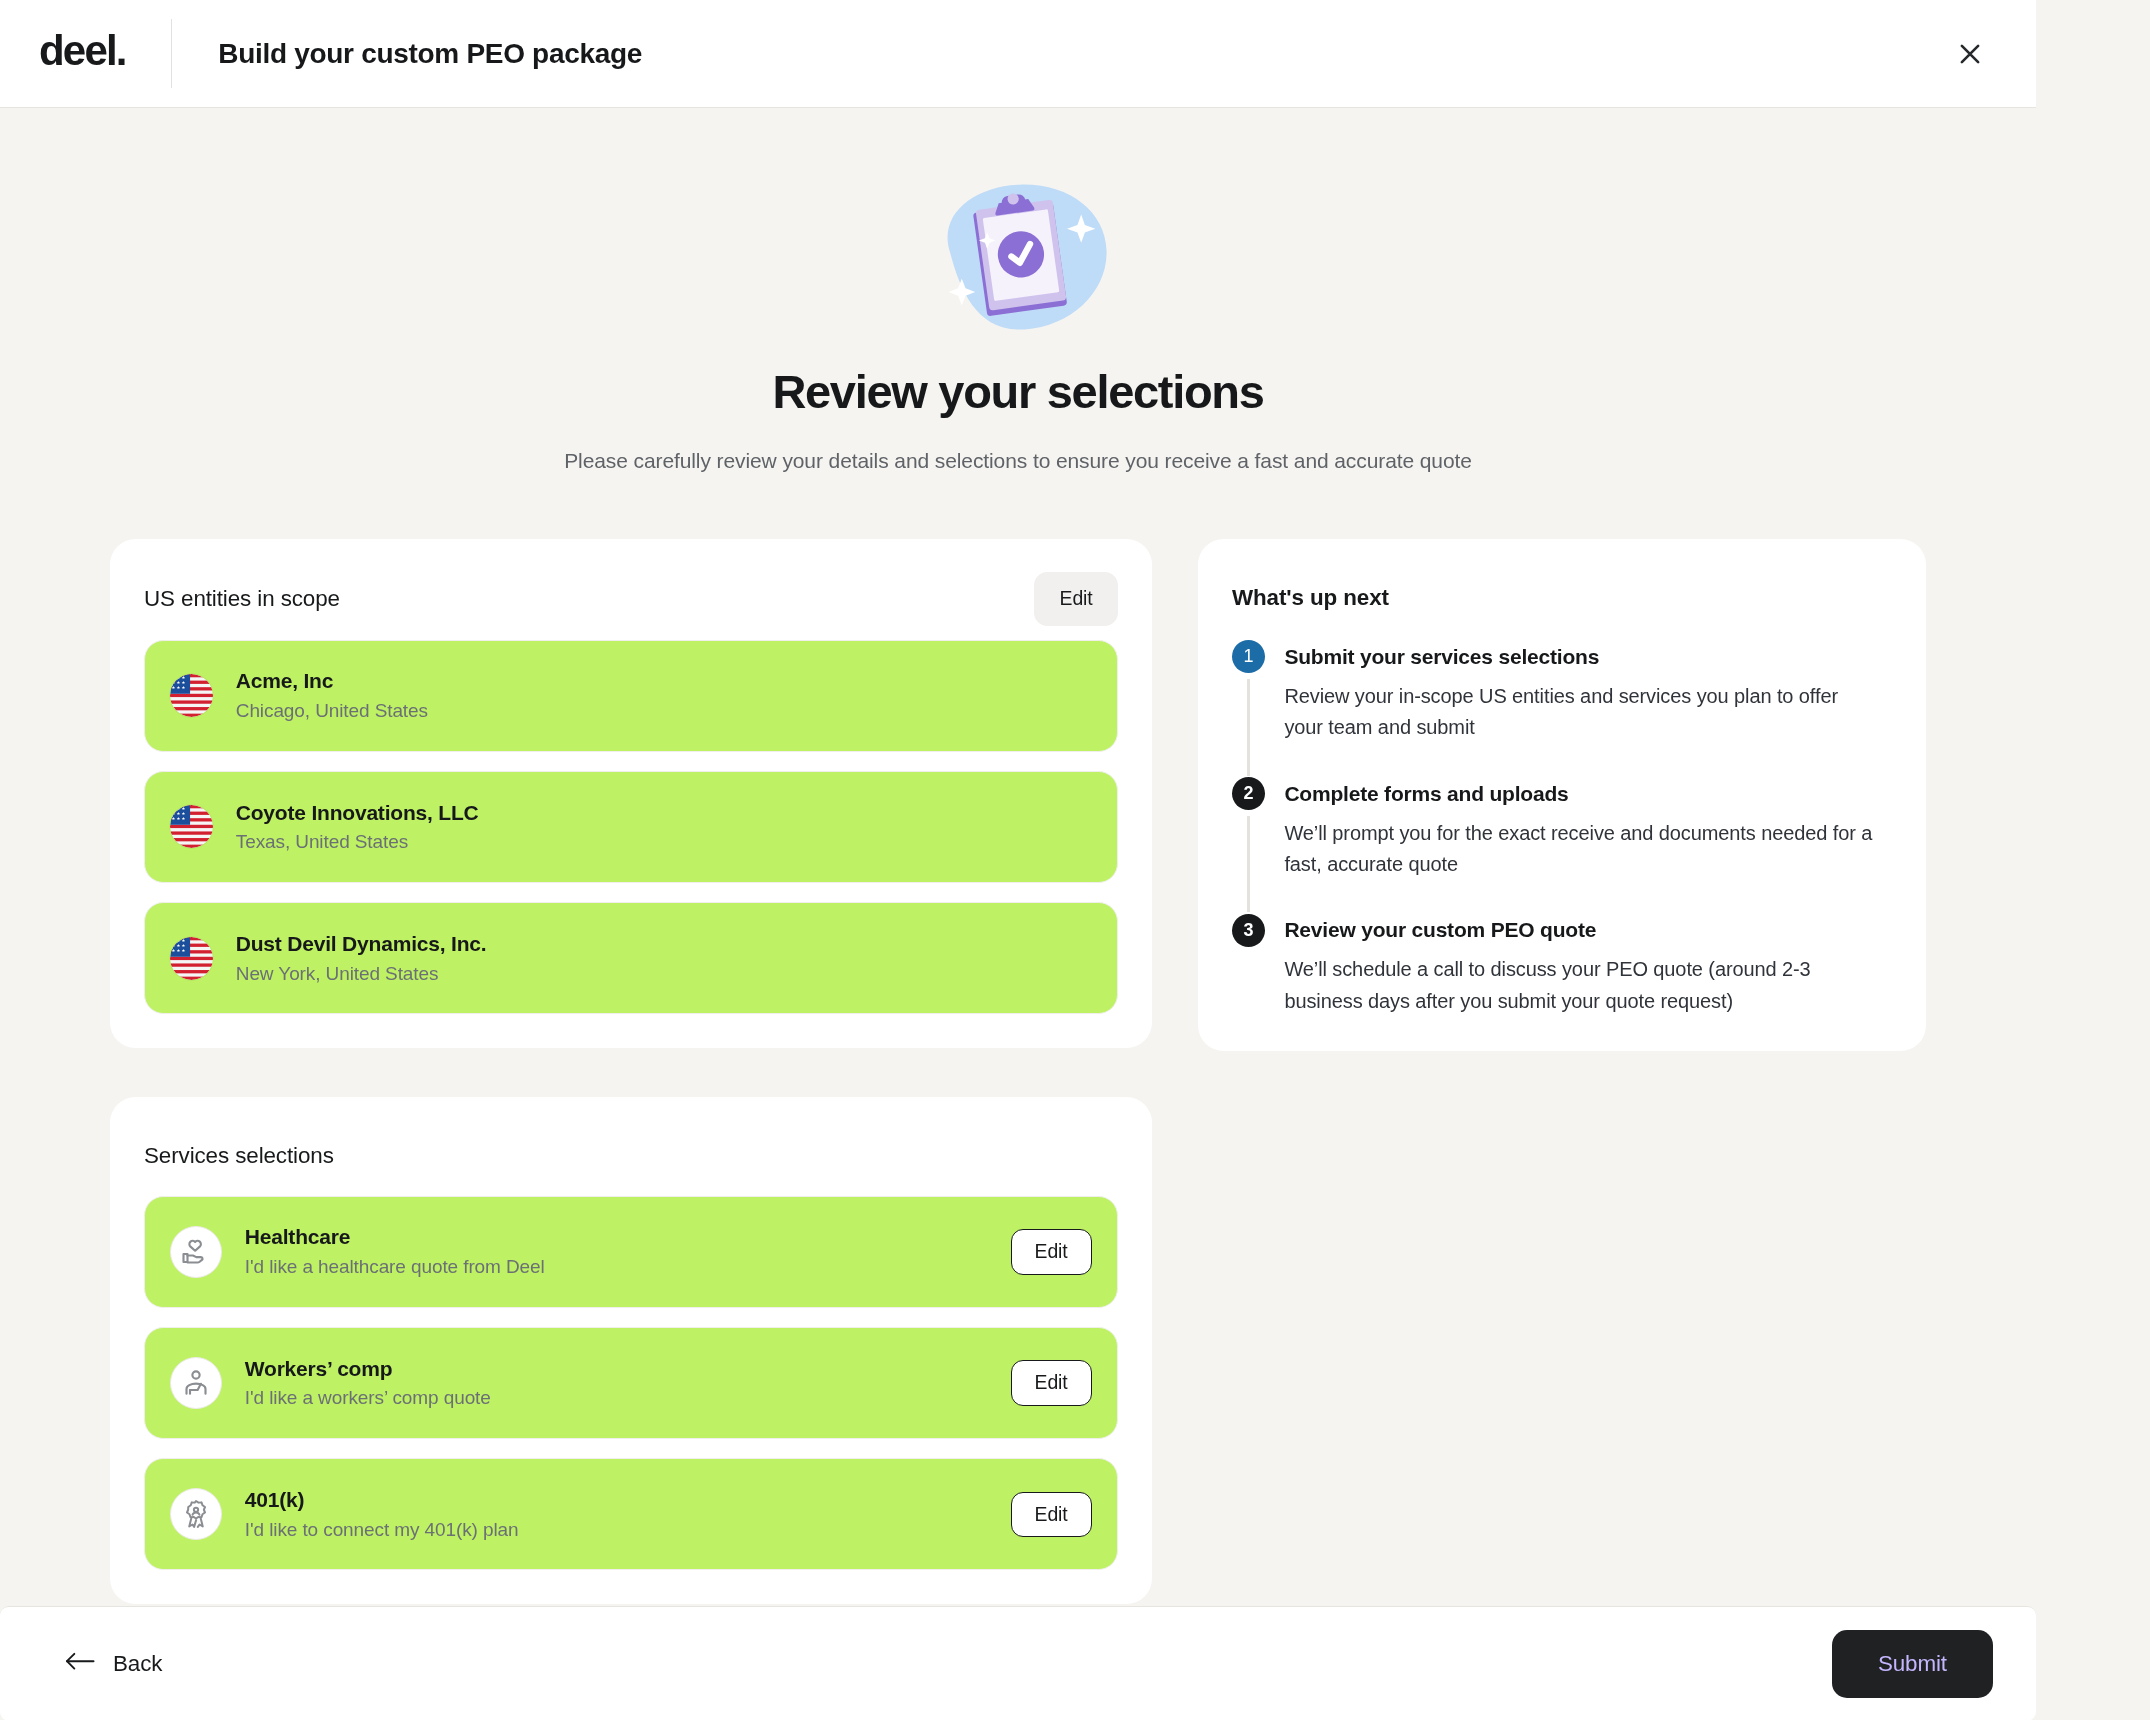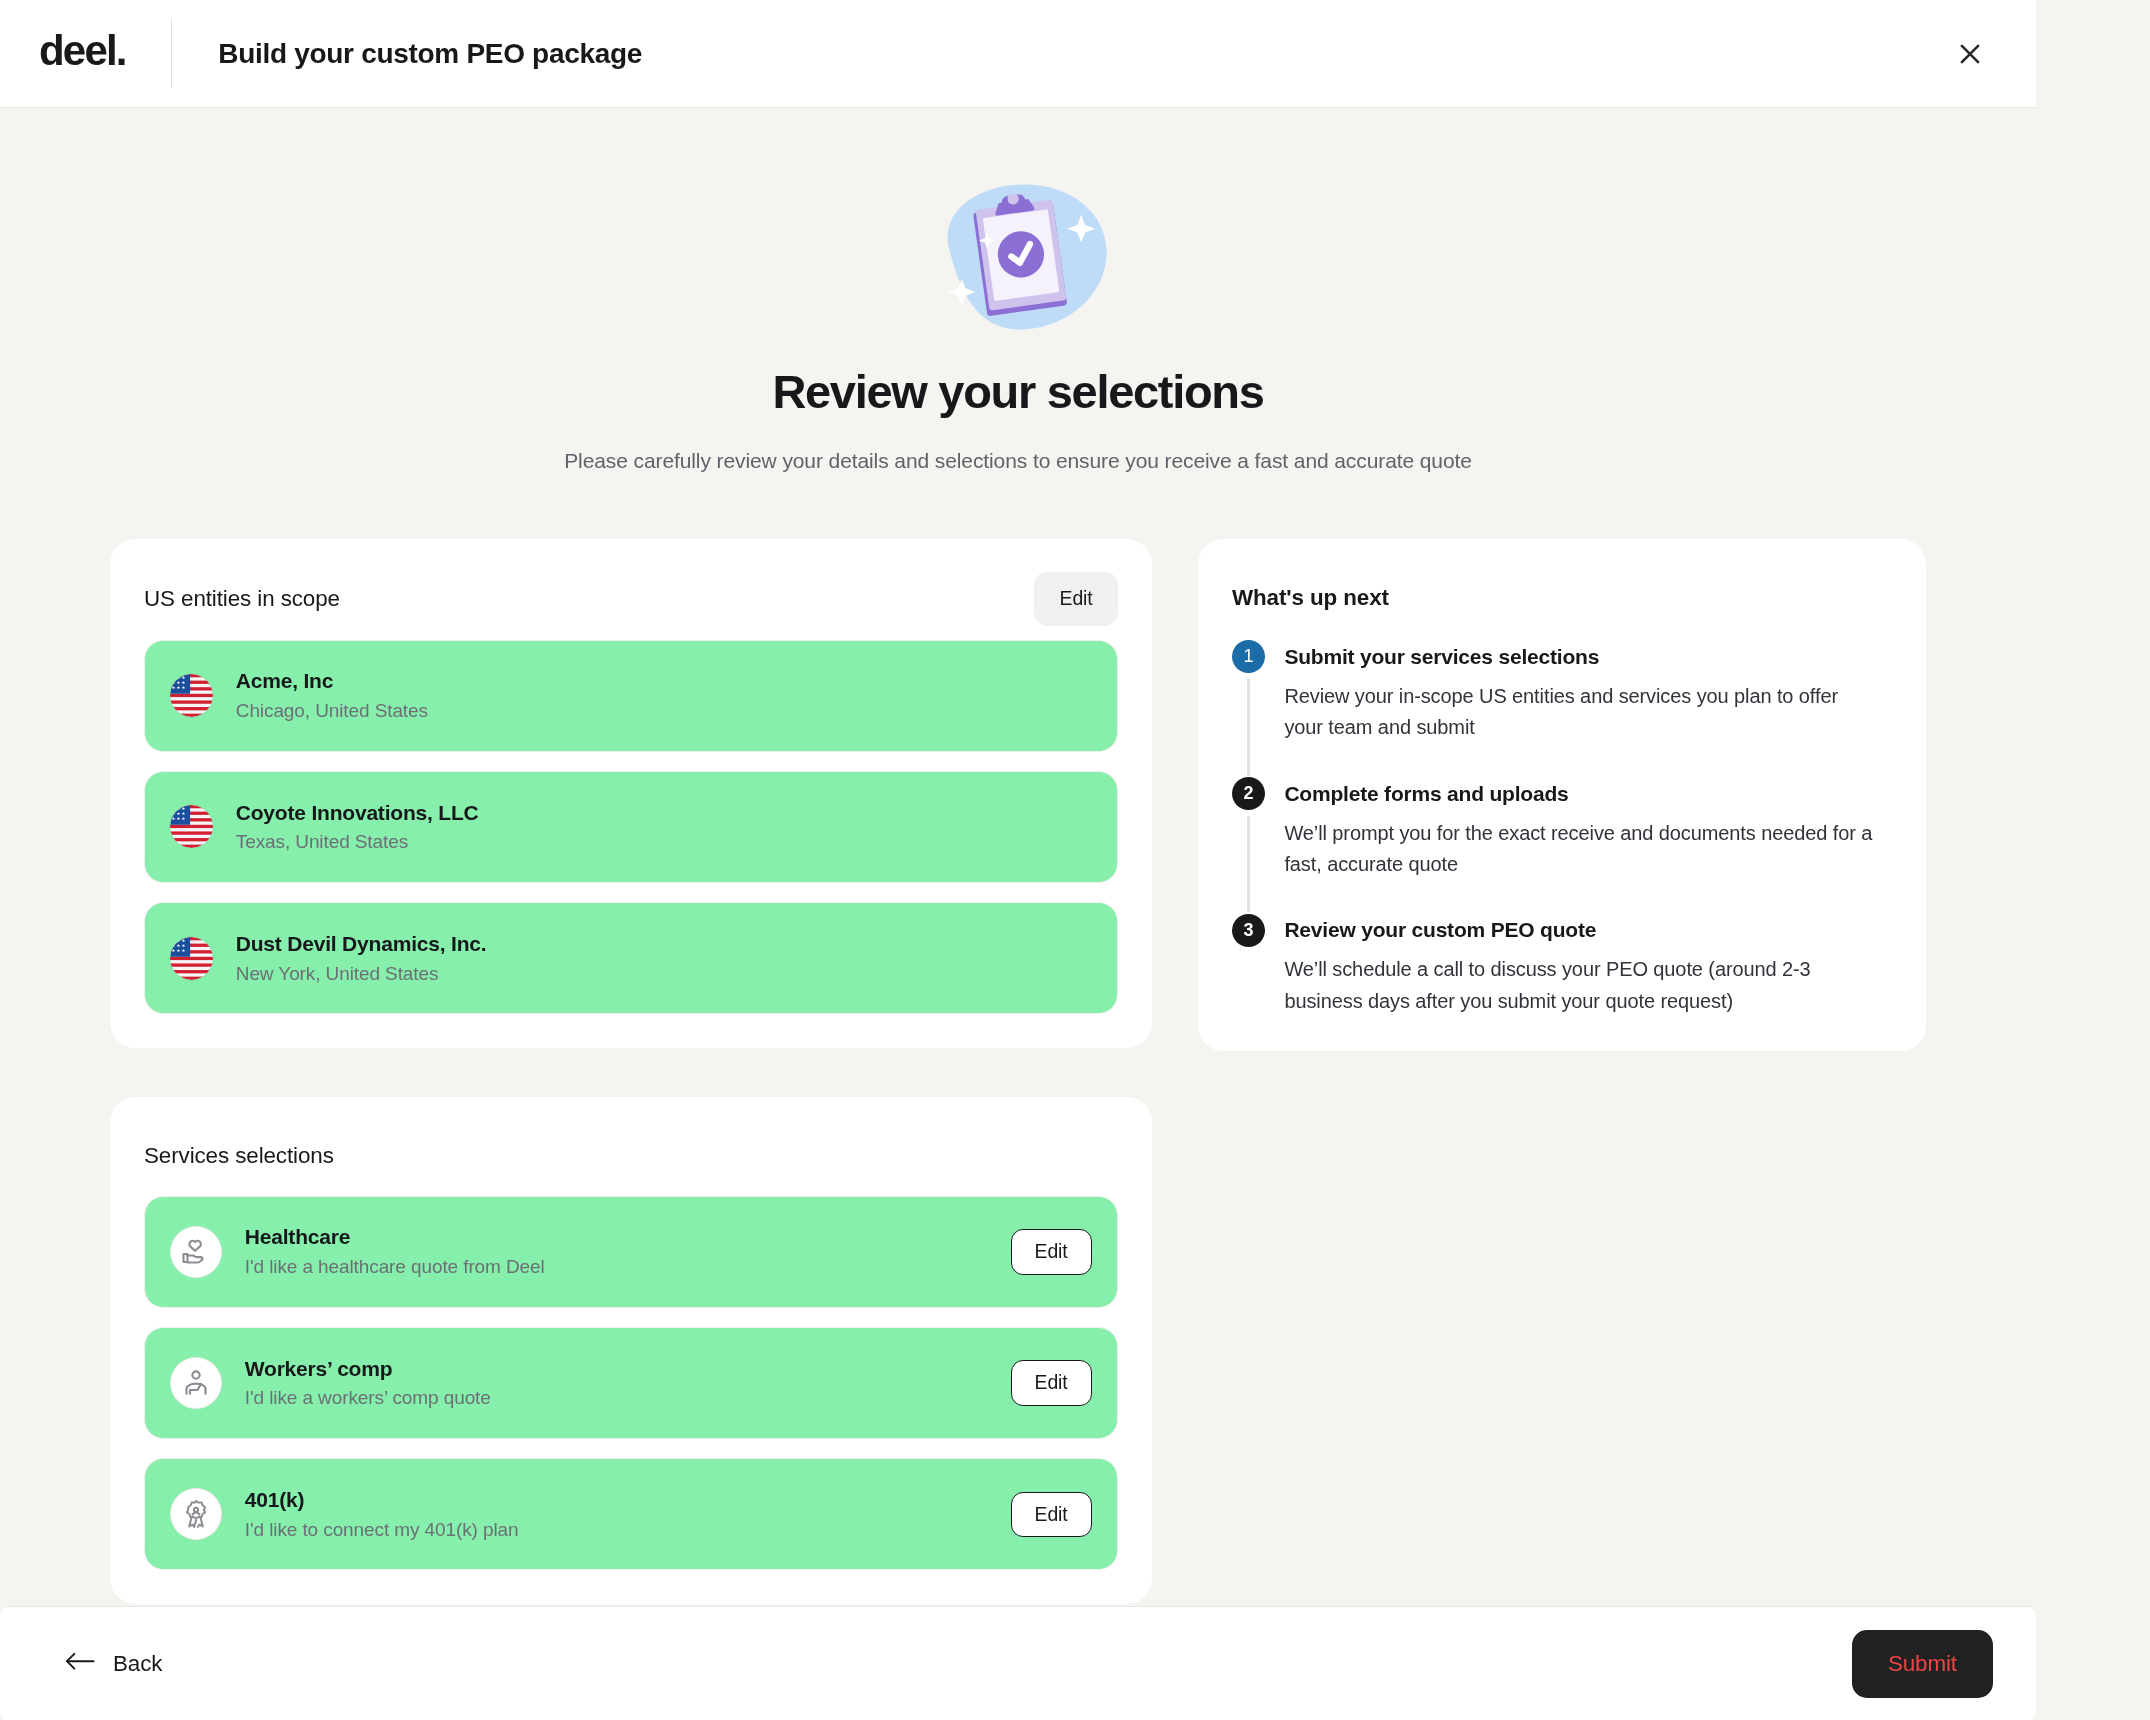--- a/index.html
+++ b/index.html
@@ -160,21 +160,21 @@
     font-size: 19.4px;
     color: #17191b;
     padding: 11.2px 23px;
     cursor: pointer;
     letter-spacing: -0.1px;
     line-height: 1.1;
   }
 
   
   .row {
-    background: #86efac;
+    background: #bef264;
     border: 1.5px solid #f0efec;
     border-radius: 19.4px;
     padding: 22.4px 25.4px;
     display: flex;
     align-items: center;
     gap: 22.4px;
     min-height: 112px;
   }
   .rows { display: flex; flex-direction: column; gap: 19.4px; }
 
@@ -294,26 +294,26 @@
     color: #17191b;
     display: flex;
     align-items: center;
     gap: 18px;
     cursor: pointer;
     padding: 10.5px 15px 10.5px 21px;
     letter-spacing: -0.1px;
   }
   .submit-btn {
     background: #1f2123;
-    color: #ef4444;
+    color: #c4b5fd;
     border: none;
     border-radius: 15px;
     font-family: inherit;
     font-size: 22.4px;
-    padding: 21px 36px;
+    padding: 21px 46px;
     cursor: pointer;
     letter-spacing: -0.1px;
   }
 </style>
 </head>
 <body>
 
 <div class="app">
 
   <div class="topbar">

